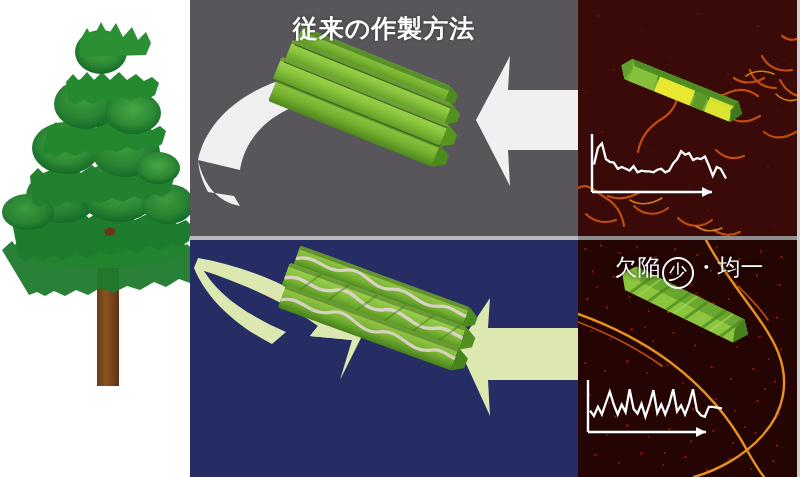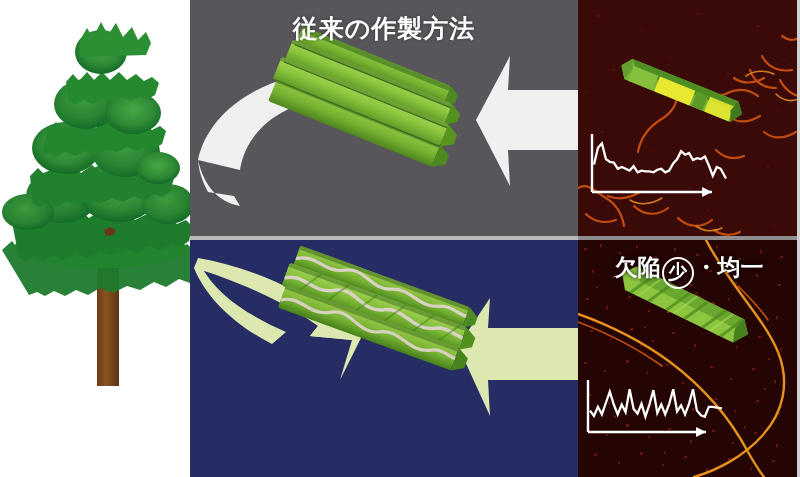--- a/index.html
+++ b/index.html
@@ -23,21 +23,21 @@
   .panel-title{
     position:absolute;left:0;width:100%;text-align:center;
     font-size:25px;font-weight:bold;color:#ffffff;letter-spacing:1px;
     font-family:Liberation Mono, monospace;
     text-shadow:0 0 3px rgba(0,0,0,.45);
   }
   #title-top{top:12px;}
 
   #afm-note{
     position:absolute;left:578px;top:252px;width:222px;text-align:center;
-    font-size:23px;font-weight:bold;color:#ffffff;
+    font-size:23px;font-weight:normal;color:#ffffff;
     font-family:"DejaVu Sans","Liberation Sans",sans-serif;
     text-shadow:0 0 4px rgba(0,0,0,.9);
     white-space:nowrap;
   }
   #afm-note .circled{
     display:inline-block;border:2.5px solid #fff;border-radius:50%;
     width:28px;height:28px;line-height:25px;text-align:center;font-size:19px;
     vertical-align:-3px;margin:0 1px;
   }
   svg{display:block;}

